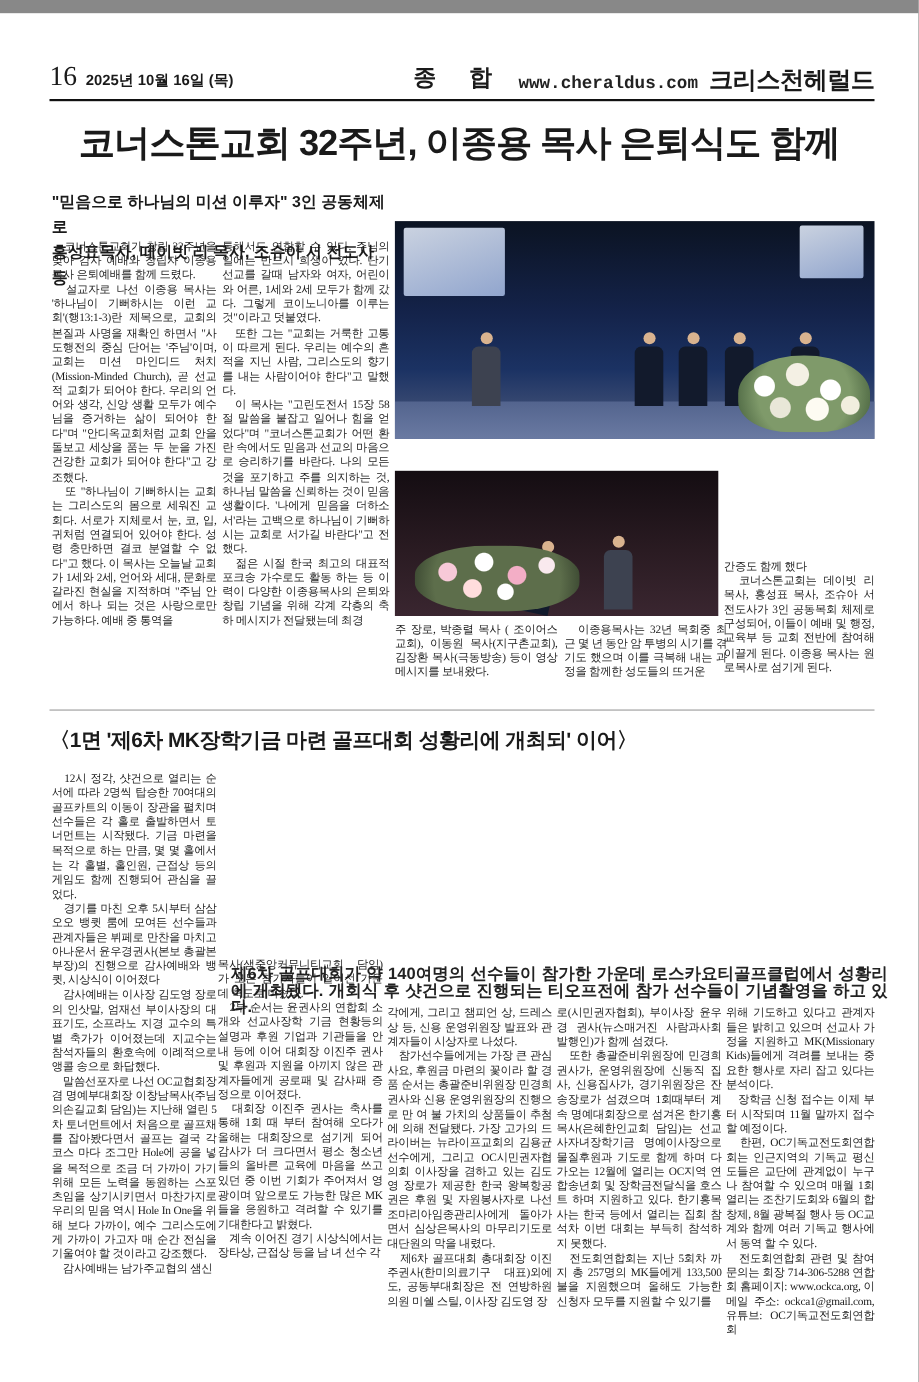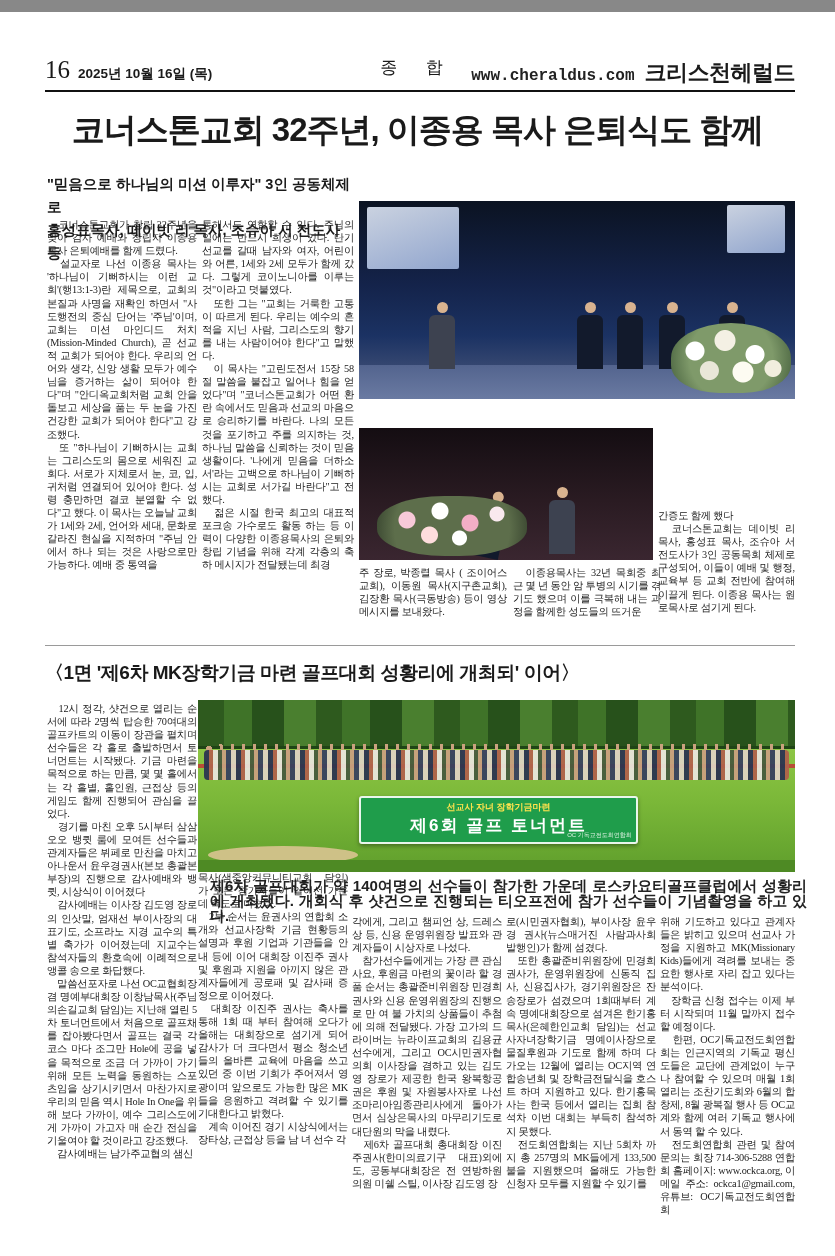--- a/index.html
+++ b/index.html
@@ -7,21 +7,21 @@
     position:relative;width:835px;height:1256px;margin:12px auto;
     background:#ffffff;color:#1a1a1a;overflow:hidden;
     font-family:"Liberation Serif","DejaVu Serif",serif;
   }
   
   .hdr-rule{position:absolute;left:45px;right:40px;top:78px;border-top:2px solid #111;}
   .pageinfo{position:absolute;left:45px;top:44px;display:flex;align-items:baseline;gap:8px;}
   .pagenum{font-size:25px;font-weight:400;}
   .pagedate{font-family:"Liberation Sans","DejaVu Sans",sans-serif;font-weight:700;font-size:13.5px;}
   .section{position:absolute;left:0;right:0;top:44px;text-align:center;
-    font-family:"Liberation Sans","DejaVu Sans",sans-serif;font-weight:400;font-size:17px;letter-spacing:12px;}
+    font-family:"Liberation Sans","DejaVu Sans",sans-serif;font-weight:700;font-size:21px;letter-spacing:12px;}
   .hdr-right{position:absolute;right:40px;top:46px;display:flex;align-items:baseline;gap:10px;}
   .website{font-family:Liberation Mono, monospace;font-weight:700;font-size:16px;color:#222;text-align:center;}
   .masthead{font-family:"Liberation Sans","DejaVu Sans",sans-serif;font-weight:900;font-size:22px;letter-spacing:-0.5px;}
   
   .headline{position:absolute;left:0;right:0;top:96px;text-align:center;
     font-family:"Liberation Sans","DejaVu Sans",sans-serif;font-weight:800;font-size:33px;letter-spacing:-1px;}
   .subhead{position:absolute;left:47px;top:161px;width:310px;
     font-family:"Liberation Sans","DejaVu Sans",sans-serif;font-weight:700;font-size:14.5px;line-height:23px;}
   .bodytext{white-space:pre-line;text-align:justify;font-size:10.3px;line-height:13.1px;letter-spacing:-0.2px;}
   .a1c1{position:absolute;left:47px;top:206px;width:150px;height:436px;}
@@ -167,33 +167,20 @@
   <div class="divider"></div>
 
   <div class="a2head">〈1면 '제6차 MK장학기금 마련 골프대회 성황리에 개최되' 이어〉</div>
 
   <div class="bodytext a2c1">　12시 정각, 샷건으로 열리는 순서에 따라  2명씩 탑승한 70여대의 골프카트의 이동이 장관을 펼치며 선수들은 각 홀로 출발하면서 토너먼트는 시작됐다. 기금 마련을 목적으로 하는 만큼, 몇 몇 홀에서는 각 홀별, 홀인원, 근접상 등의 게임도 함께 진행되어 관심을 끌었다.
 　경기를 마친 오후 5시부터 삼삼오오 뱅큇 룸에 모여든 선수들과 관계자들은 뷔페로 만찬을 마치고 아나운서 윤우경권사(본보 총괄본부장)의 진행으로  감사예배와 뱅큇, 시상식이 이어졌다
 　감사예배는 이사장 김도영 장로의 인삿말, 엄재선 부이사장의 대표기도, 소프라노 지경 교수의 특별 축가가 이어졌는데 지교수는 참석자들의 환호속에 이례적으로 앵콜 송으로 화답했다.
 　말씀선포자로 나선 OC교협회장 겸 명예부대회장 이창남목사(주님의손길교회 담임)는 지난해 열린 5차 토너먼트에서 처음으로 골프채를 잡아봤다면서 골프는 결국 각 코스 마다 조그만 Hole에 공을 넣을 목적으로 조금 더 가까이 가기 위해 모든 노력을 동원하는 스포츠임을 상기시키면서 마찬가지로 우리의 믿음 역시 Hole In One을 위해 보다 가까이, 예수 그리스도에게 가까이 가고자 매 순간 전심을 기울여야 할 것이라고 강조했다.
 　감사예배는 남가주교협의 샘신</div>
 
-  <div class="photo photo-golf">
-    <div class="trees"></div>
-    <div class="crowd-heads"></div>
-    <div class="redstrip"></div>
-    <div class="crowd"></div>
-    <div class="banner">
-      <div class="banner-top">선교사 자녀 장학기금마련</div>
-      <div class="banner-main">제6회 골프 토너먼트</div>
-      <div class="banner-org">OC 기독교전도회연합회</div>
-    </div>
-    <div class="bunker"></div>
-    <div class="fg-grass"></div>
-  </div>
 
   <div class="cap2">제6차 골프대회가 약 140여명의 선수들이 참가한 가운데 로스카요티골프클럽에서 성황리에 개최됐다. 개회식 후 샷건으로 진행되는 티오프전에 참가 선수들이 기념촬영을 하고 있다.</div>
 
   <div class="bodytext a2c2">목사(샘중앙커뮤니티교회 담임)가 모든 참가자들이 일어선 가운데 축도로 마쳤다.
 　2부 순서는 윤권사의 연합회 소개와 선교사장학 기금 현황등의 설명과 후원 기업과 기관들을 안내 등에 이어 대회장 이진주 권사 및 후원과 지원을 아끼지 않은 관계자들에게 공로패 및 감사패 증정으로 이어졌다.
 　대회장 이진주 권사는 축사를 통해  1회 때 부터 참여해 오다가 올해는 대회장으로 섬기게 되어 감사가 더 크다면서 평소 청소년들의 올바른 교육에 마음을 쓰고 있던 중 이번 기회가 주어져서 영광이며 앞으로도 가능한 많은 MK들을 응원하고 격려할 수 있기를 기대한다고 밝혔다.
 　계속 이어진 경기 시상식에서는 장타상, 근접상 등을 남 녀 선수 각</div>
   <div class="bodytext a2c3">각에게, 그리고 챔피언 상, 드레스 상 등, 신용 운영위원장 발표와 관계자들이 시상자로 나섰다.
 　참가선수들에게는 가장 큰 관심사요, 후원금 마련의 꽃이라 할 경품 순서는 총괄준비위원장 민경희 권사와 신용 운영위원장의 진행으로 만 여 불 가치의 상품들이 추첨에 의해 전달됐다. 가장 고가의  드라이버는 뉴라이프교회의 김용균 선수에게, 그리고 OC시민권자협의회 이사장을 겸하고 있는 김도영 장로가 제공한 한국 왕복항공권은 후원 및 자원봉사자로 나선 조마리아임종관리사에게 돌아가면서 심상은목사의 마무리기도로 대단원의 막을 내렸다.
 　제6차 골프대회 총대회장 이진주권사(한미의료기구 대표)외에도, 공동부대회장은 전 연방하원의원 미쉘 스틸, 이사장 김도영 장</div>

